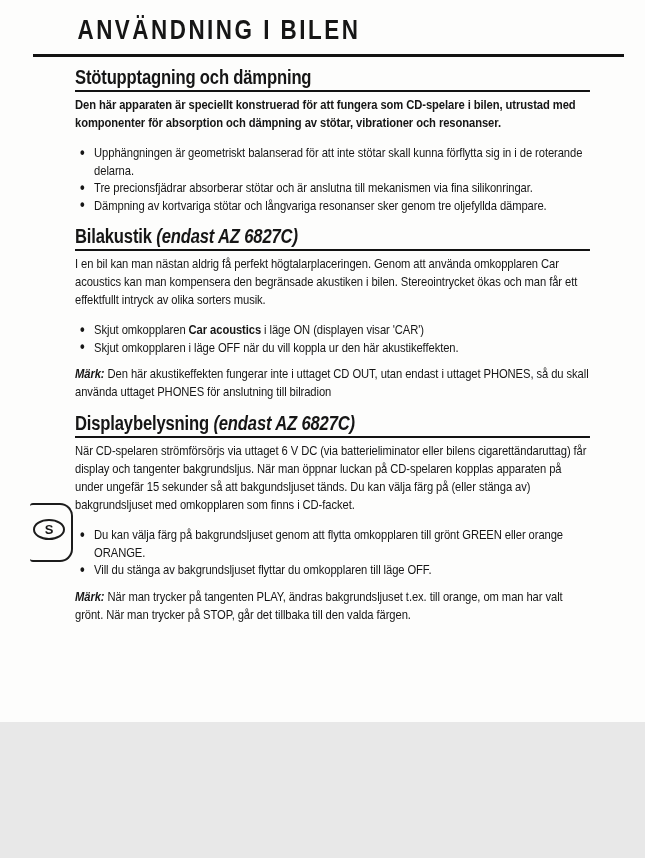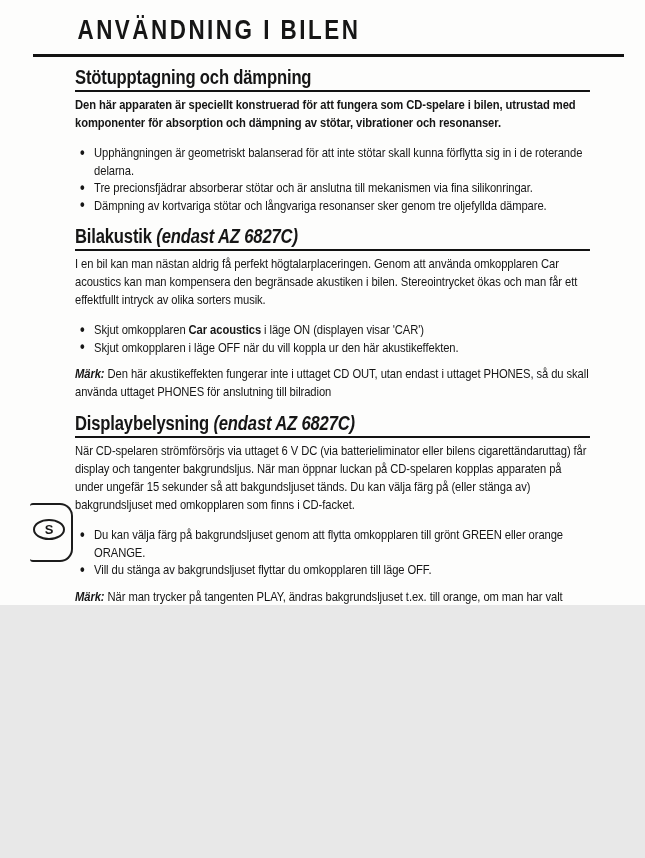--- a/index.html
+++ b/index.html
@@ -1,18 +1,18 @@
 <!DOCTYPE html>
 <html><head>
 <meta charset="utf-8">
 <style>
   html,body{margin:0;padding:0;background:#e8e8e8;}
   #page{
     position:relative;
-    width:645px;height:605px;
+    width:645px;height:722px;
     background:#fdfdfc;
     overflow:hidden;
     font-family:"Liberation Sans", sans-serif;
     color:#161616;
   }
   
   .content{
     position:absolute;left:75px;top:16px;width:620px;height:830px;
     transform:scaleX(0.8306);transform-origin:0 0;
   }

